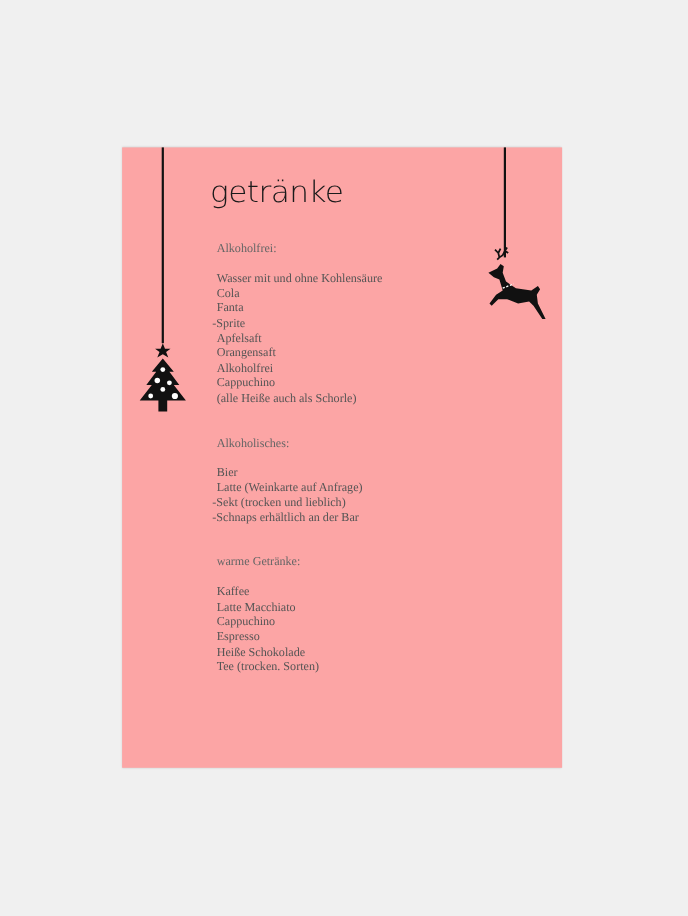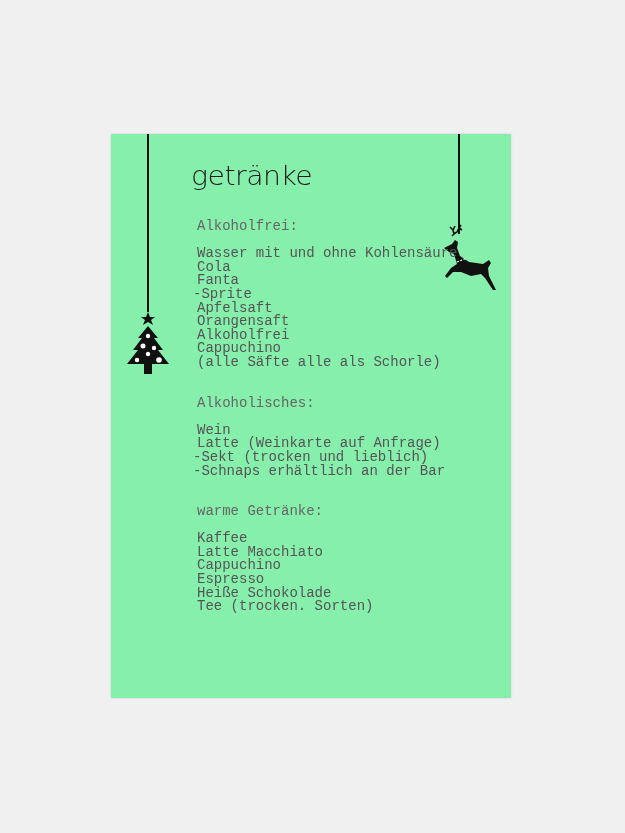--- a/index.html
+++ b/index.html
@@ -7,39 +7,39 @@
       width: 625px; height: 833px;
       background: #f0f0f0;
       position: relative;
       overflow: hidden;
       font-family: "DejaVu Sans", sans-serif;
     }
     .page {
       position: absolute;
       left: 111px; top: 134px;
       width: 400px; height: 564px;
-      background: #86efac;
+      background: #fca5a5;
       box-shadow: 0 0 2px rgba(0,0,0,0.15);
     }
     .title {
       position: absolute;
       left: 80px; top: 26px;
       font-family: "DejaVu Sans", sans-serif;
       font-weight: 200;
       font-size: 27px;
       letter-spacing: -0.5px;
       color: #1a1a1a;
       transform: scaleX(1.05);
       transform-origin: left;
     }
     .menu {
       position: absolute;
       left: 86px; top: 86px;
-      font-family: Liberation Mono, monospace;
-      font-size: 14px;
+      font-family: Liberation Serif, serif;
+      font-size: 11px;
       color: #555;
       line-height: 13.6px;
     }
     .section-heading { color: #666; }
     .blank { height: 13.6px; }
     .blank2 { height: 27px; }
     .item.dash { margin-left: -4px; }
     .hanger {
       position: absolute;
       width: 2px; background: #111;
@@ -82,25 +82,25 @@
     <div class="section-heading">Alkoholfrei:</div>
     <div class="blank"></div>
     <div class="item">Wasser mit und ohne Kohlensäure</div>
     <div class="item">Cola</div>
     <div class="item">Fanta</div>
     <div class="item dash">-Sprite</div>
     <div class="item">Apfelsaft</div>
     <div class="item">Orangensaft</div>
     <div class="item">Alkoholfrei</div>
     <div class="item">Cappuchino</div>
-    <div class="item">(alle Säfte alle als Schorle)</div>
+    <div class="item">(alle Heiße auch als Schorle)</div>
     <div class="blank2"></div>
     <div class="section-heading">Alkoholisches:</div>
     <div class="blank"></div>
-    <div class="item">Wein</div>
+    <div class="item">Bier</div>
     <div class="item">Latte (Weinkarte auf Anfrage)</div>
     <div class="item dash">-Sekt (trocken und lieblich)</div>
     <div class="item dash">-Schnaps erhältlich an der Bar</div>
     <div class="blank2"></div>
     <div class="section-heading">warme Getränke:</div>
     <div class="blank"></div>
     <div class="item">Kaffee</div>
     <div class="item">Latte Macchiato</div>
     <div class="item">Cappuchino</div>
     <div class="item">Espresso</div>

